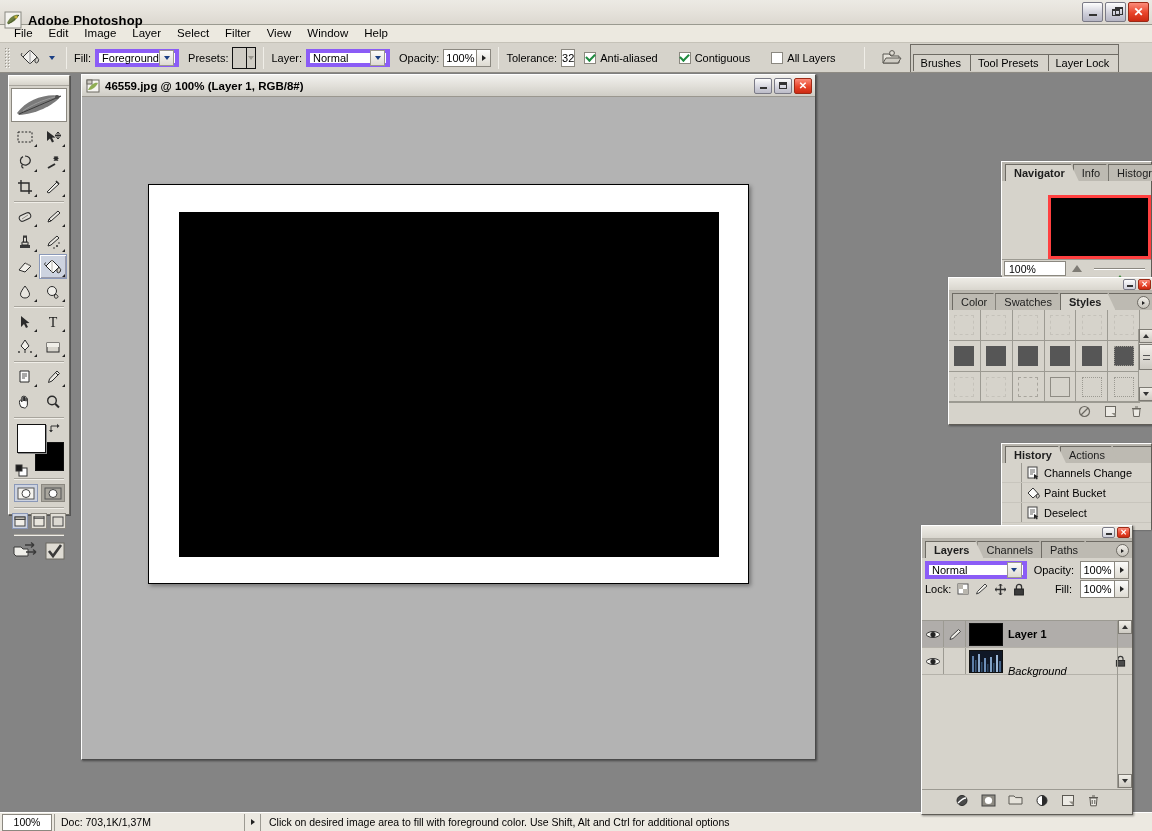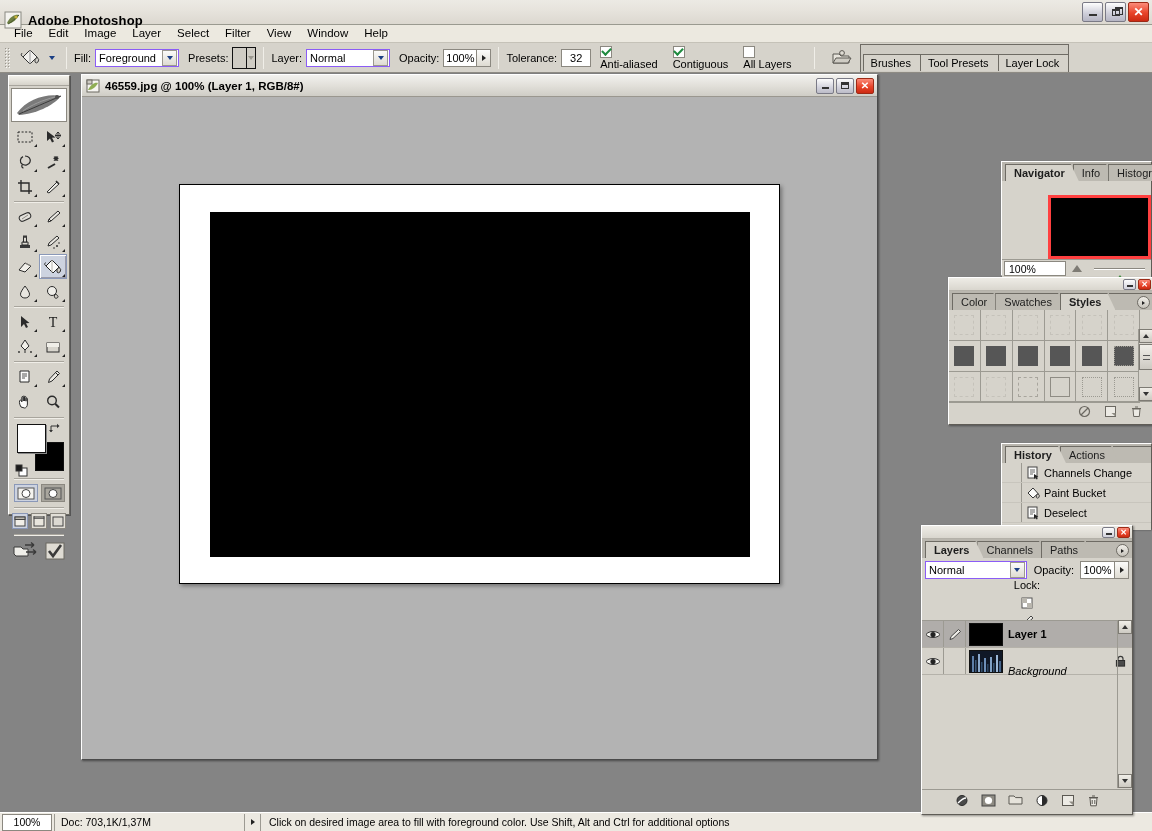--- a/index.html
+++ b/index.html
@@ -63,21 +63,21 @@
   .grip { width:6px; height:22px; margin-right:3px;
     background-image:radial-gradient(#fff 40%,transparent 41%),radial-gradient(#8d8a82 40%,transparent 41%);
     background-size:3px 3px,3px 3px; background-position:1px 1px,0 0; opacity:.85;}
   .tool-preview {
     width:34px; height:24px; display:flex; align-items:center; justify-content:center;
     border:1px solid transparent; margin-right:2px; position:relative;
   }
   .opt-sep { width:1px; height:22px; background:#9c9a92; border-right:1px solid #f0eee8; margin:0 7px; }
   .lbl { font-size:11px; margin-right:4px; white-space:nowrap; }
   .combo {
-    height:18px; border:1px solid #8b5cf6; background:#fff;
+    height:18px; border:4px solid #8b5cf6; background:#fff;
     display:flex; align-items:center; font-size:11px; padding-left:3px;
     position:relative; box-shadow:inset 1px 1px 0 #fff;
   }
   .combo .arrow-btn {
     width:15px; height:16px; margin-left:auto; margin-right:1px;
     background:linear-gradient(to bottom,#fbfbfa,#dedbd2);
     border:1px solid #9b988f; display:flex;align-items:center;justify-content:center;
   }
   .tri-down { width:0;height:0;border-left:3.5px solid transparent;border-right:3.5px solid transparent;border-top:4px solid #1b3f84;}
   .tri-right { width:0;height:0;border-top:3.5px solid transparent;border-bottom:3.5px solid transparent;border-left:4px solid #222;}
@@ -90,21 +90,21 @@
     width:14px; height:18px; border:1px solid #8b8880; border-left:none;
     background:linear-gradient(to bottom,#fbfbfa,#dedbd2);
     display:flex;align-items:center;justify-content:center;
   }
   .swatch-pattern {
     width:24px;height:22px;border:1px solid #111;background:#cfccc4;display:flex;
   }
   .swatch-pattern .pat { flex:1; }
   .swatch-pattern .patbtn { width:9px; border-left:1px solid #111; display:flex;align-items:center;justify-content:center;}
   .tri-down.dim { border-top-color:#9a978f; }
-  .checkitem { display:flex; align-items:flex-start; margin-right:15px; font-size:11px;flex-direction:column; }
+  .checkitem { display:flex; align-items:flex-start; margin-right:21px; font-size:11px; }
   .chk {
     width:12px;height:12px;border:1px solid #8b8880;background:#fff;margin-right:4px;
     display:flex;align-items:center;justify-content:center;
   }
   .chk.on:after {
     content:''; width:7px;height:4px;border:2px solid #1f8b3f;border-top:none;border-right:none;
     transform:rotate(-45deg) translate(1px,-1px);
   }
   .palette-dock-btn {
     width:26px;height:24px;display:flex;align-items:center;justify-content:center;margin:0 6px;
@@ -146,21 +146,21 @@
   .mode-row { display:flex; justify-content:center; gap:3px; padding:3px 0; }
   .mode-btn { width:24px;height:18px;border:1px solid #8b8880;background:#e8e5dd;display:flex;align-items:center;justify-content:center;}
   .mode-btn.on { background:#a9a69e; }
   .screen-row { display:flex; justify-content:center; gap:3px; padding:3px 0; }
   .scr-btn { width:16px;height:16px;border:1px solid #8b8880;background:#e2dfd7;display:flex;align-items:center;justify-content:center;}
   .scr-btn.on { background:#cdd3e0; border-color:#8a98b8; }
   .jump-row { display:flex; justify-content:center; gap:6px; padding:4px 0; }
 
   
   .docwin {
-    position:absolute; left:81px; top:1px; width:797px; height:686px;
+    position:absolute; left:81px; top:1px; width:735px; height:686px;
     border:1px solid #fff; border-right-color:#4a4a4a; border-bottom-color:#4a4a4a;
     background:#eab308; box-shadow:1px 1px 2px rgba(0,0,0,.45);
   }
   .doc-title {
     height:22px; display:flex; align-items:center; padding:0 2px 0 4px;
     background:linear-gradient(to bottom,#f2f1ee 0%,#e2e0da 50%,#cfcdc6 100%);
     border-bottom:1px solid #9a978f;
   }
   .doc-title .dt-icon { width:14px;height:14px;margin-right:5px; }
   .doc-title .dt-text { font-size:11.5px; font-weight:bold; }
@@ -250,21 +250,21 @@
   
   #history { left:1001px; top:370px; width:151px; height:86px; }
   .hist-row { height:20px; display:flex; align-items:center; border-bottom:1px solid #c8c5bd;}
   .hist-box { width:20px;height:19px;border-right:1px solid #9c9a92;background:#d6d3cb;}
   .hist-ico { width:22px; display:flex;align-items:center;justify-content:center; }
   .hist-lbl { font-size:11px; }
 
   
   #layers { left:921px; top:452px; width:212px; height:290px; }
   .lay-ctl { display:flex; align-items:center; height:21px; padding:2px 3px 0 3px; gap:4px; }
-  .lay-lock { display:flex; align-items:center; height:20px; padding:0 3px; gap:6px;flex-direction:column; }
+  .lay-lock { display:flex; align-items:center; height:20px; padding:0 3px; gap:6px; }
   .layer-list { position:absolute; left:0; right:0; top:62px; bottom:22px;
      background:#d6d3cb; border-top:1px solid #9c9a92; }
   .layer-row { height:27px; display:flex; align-items:center; border-bottom:1px solid #b5b2aa; }
   .layer-row.sel { background:#b0adaa; }
   .eye-cell, .brush-cell { width:22px;height:26px;border-right:1px solid #9c9a92;display:flex;align-items:center;justify-content:center;}
   .layer-thumb { width:34px;height:23px;border:1px solid #111; margin:0 5px 0 3px; background:#fff; }
   .layer-name { font-size:11px; }
   .layer-name.bold { font-weight:bold; }
   .layer-name.italic { font-style:italic;margin-top:20px; }
   .lock-ico { margin-left:auto; margin-right:6px; }
@@ -370,21 +370,21 @@
     <div style="display:flex;">
       <div class="numbox" style="width:34px;">100%</div>
       <div class="spinbtn">
           <span class="tri-right"></span>
         </div>
     </div>
 
     <div class="opt-sep"></div>
 
     <span class="lbl">Tolerance:</span>
-    <div class="numbox" style="width:30px;margin-right:9px;">32</div>
+    <div class="numbox" style="width:14px;margin-right:9px;">32</div>
 
     <div class="checkitem">
       <span class="chk on"></span>
       <span>Anti-aliased</span>
     </div>
     <div class="checkitem">
       <span class="chk on"></span>
       <span>Contiguous</span>
     </div>
     <div class="checkitem">

